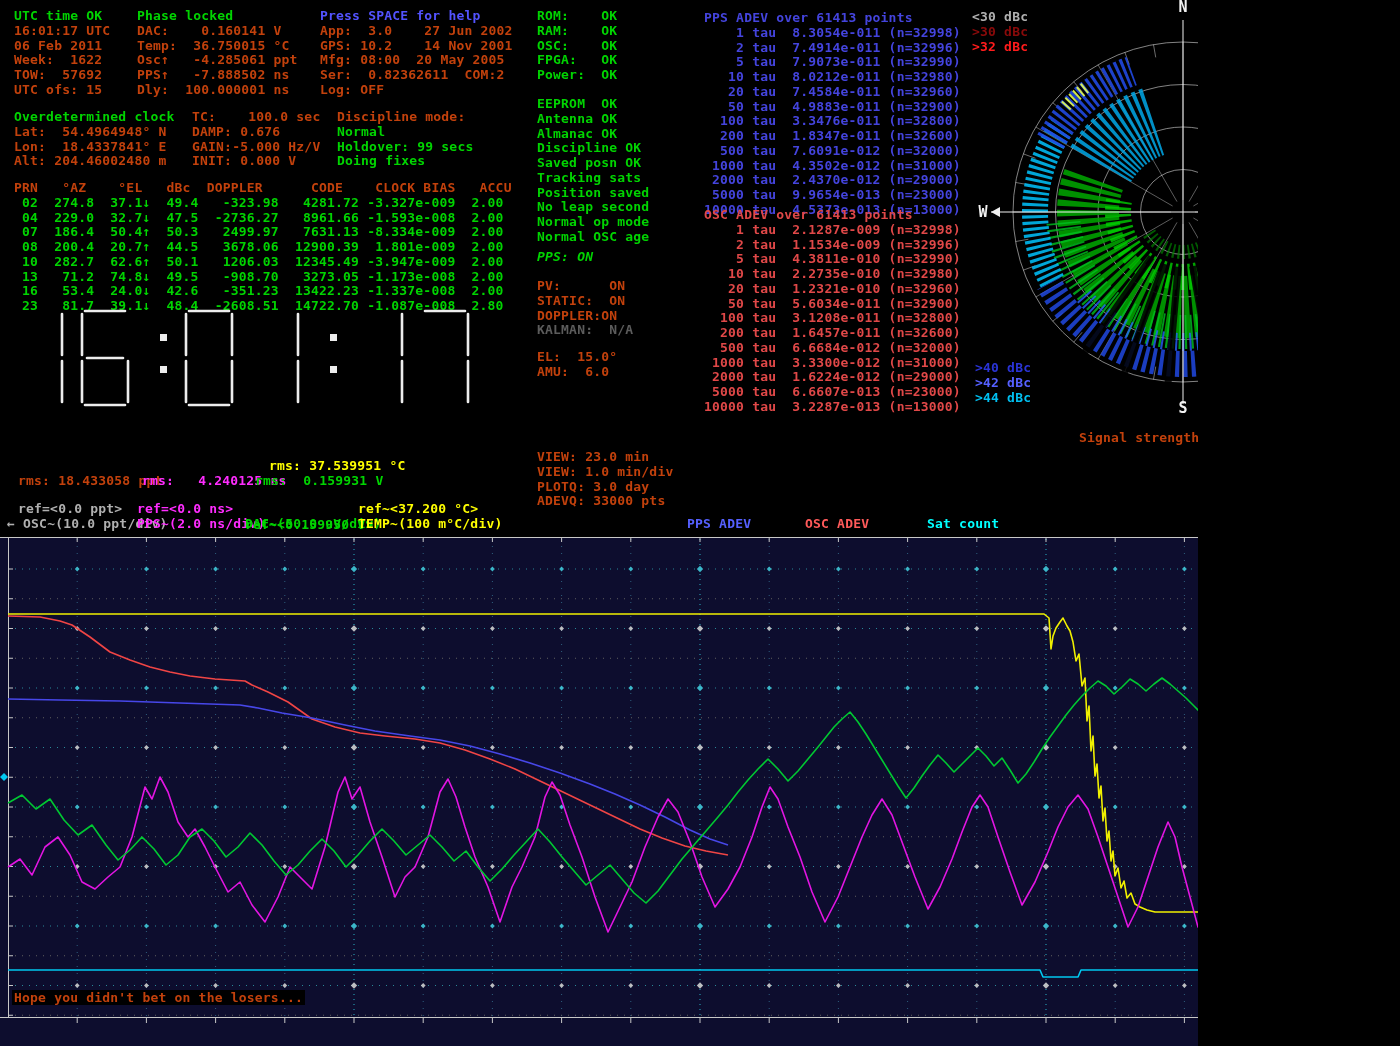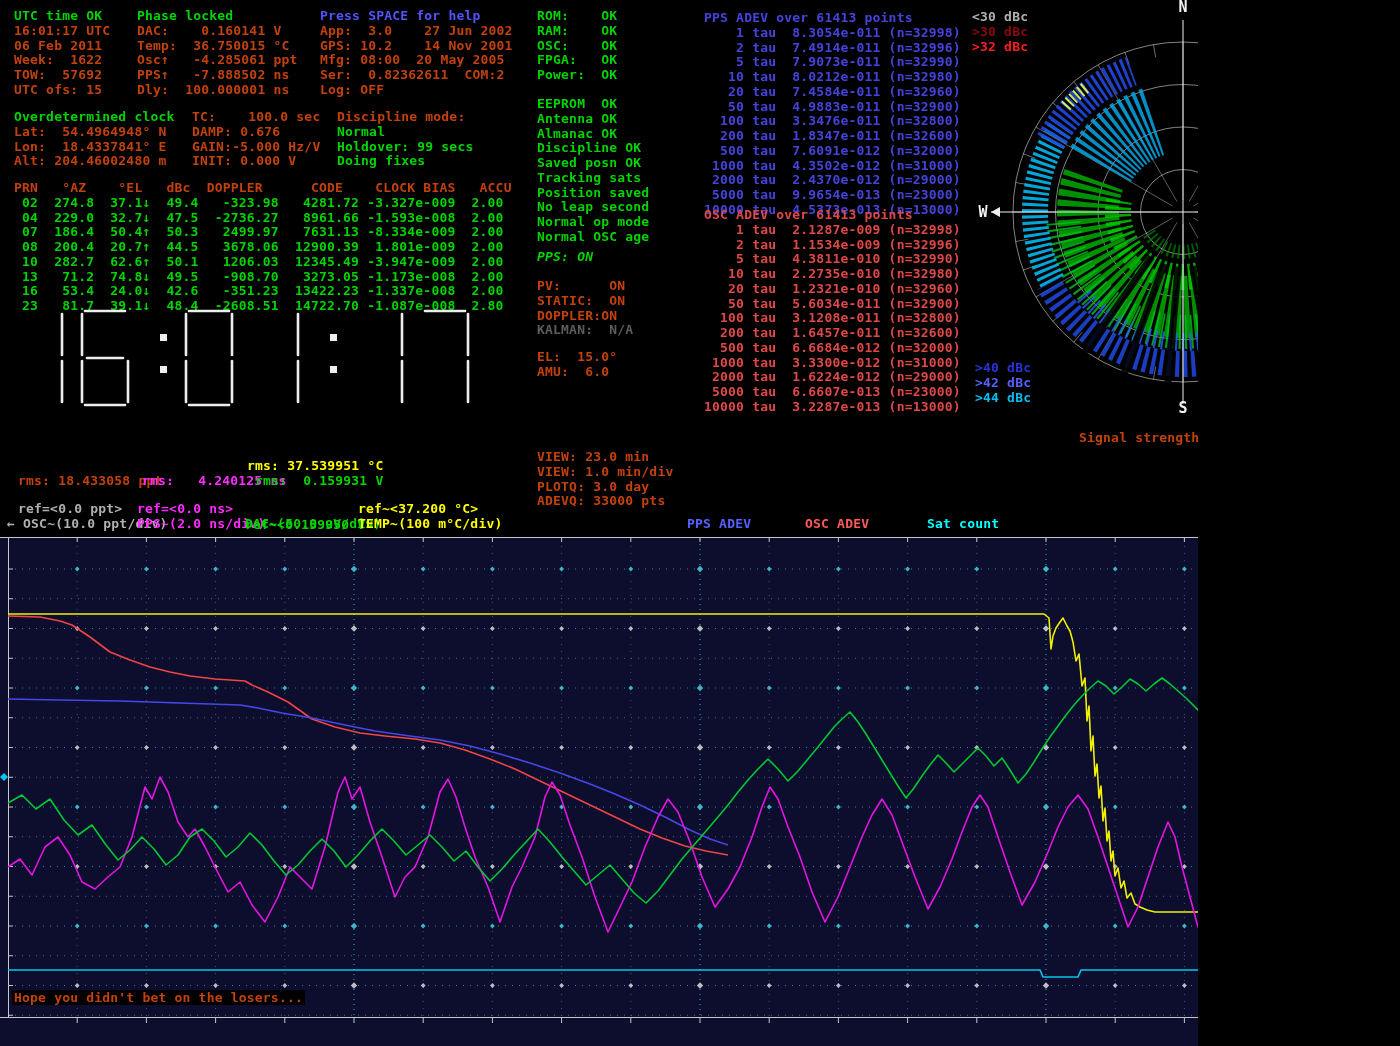--- a/index.html
+++ b/index.html
@@ -32,21 +32,21 @@
       <div class="tb" style="left: 192px; top: 110px;"><div class="c-w">TC:    100.0 sec</div><div class="c-w">DAMP: 0.676</div><div class="c-w">GAIN:-5.000 Hz/V</div><div class="c-w">INIT: 0.000 V</div></div>
       <div class="tb" style="left: 337px; top: 110px;"><div class="c-w">Discipline mode:</div><div class="c-g">Normal</div><div class="c-g">Holdover: 99 secs</div><div class="c-g">Doing fixes</div></div>
       <div class="tb" style="left: 14px; top: 181px;"><div class="c-w">PRN   °AZ    °EL   dBc  DOPPLER      CODE    CLOCK BIAS   ACCU</div><div class="c-g"> 02  274.8  37.1↓  49.4   -323.98   4281.72 -3.327e-009  2.00</div><div class="c-g"> 04  229.0  32.7↓  47.5  -2736.27   8961.66 -1.593e-008  2.00</div><div class="c-g"> 07  186.4  50.4↑  50.3   2499.97   7631.13 -8.334e-009  2.00</div><div class="c-g"> 08  200.4  20.7↑  44.5   3678.06  12900.39  1.801e-009  2.00</div><div class="c-g"> 10  282.7  62.6↑  50.1   1206.03  12345.49 -3.947e-009  2.00</div><div class="c-g"> 13   71.2  74.8↓  49.5   -908.70   3273.05 -1.173e-008  2.00</div><div class="c-g"> 16   53.4  24.0↓  42.6   -351.23  13422.23 -1.337e-008  2.00</div><div class="c-g"> 23   81.7  39.1↓  48.4  -2608.51  14722.70 -1.087e-008  2.80</div></div>
       <div class="tb" style="left: 704px; top: 11px;"><div class="c-ab">PPS ADEV over 61413 points</div><div class="c-ab">    1 tau  8.3054e-011 (n=32998)</div><div class="c-ab">    2 tau  7.4914e-011 (n=32996)</div><div class="c-ab">    5 tau  7.9073e-011 (n=32990)</div><div class="c-ab">   10 tau  8.0212e-011 (n=32980)</div><div class="c-ab">   20 tau  7.4584e-011 (n=32960)</div><div class="c-ab">   50 tau  4.9883e-011 (n=32900)</div><div class="c-ab">  100 tau  3.3476e-011 (n=32800)</div><div class="c-ab">  200 tau  1.8347e-011 (n=32600)</div><div class="c-ab">  500 tau  7.6091e-012 (n=32000)</div><div class="c-ab"> 1000 tau  4.3502e-012 (n=31000)</div><div class="c-ab"> 2000 tau  2.4370e-012 (n=29000)</div><div class="c-ab"> 5000 tau  9.9654e-013 (n=23000)</div><div class="c-ab">10000 tau  4.5373e-013 (n=13000)</div></div>
       <div class="tb" style="left: 704px; top: 208px;"><div class="c-ar">OSC ADEV over 61413 points</div><div class="c-ar">    1 tau  2.1287e-009 (n=32998)</div><div class="c-ar">    2 tau  1.1534e-009 (n=32996)</div><div class="c-ar">    5 tau  4.3811e-010 (n=32990)</div><div class="c-ar">   10 tau  2.2735e-010 (n=32980)</div><div class="c-ar">   20 tau  1.2321e-010 (n=32960)</div><div class="c-ar">   50 tau  5.6034e-011 (n=32900)</div><div class="c-ar">  100 tau  3.1208e-011 (n=32800)</div><div class="c-ar">  200 tau  1.6457e-011 (n=32600)</div><div class="c-ar">  500 tau  6.6684e-012 (n=32000)</div><div class="c-ar"> 1000 tau  3.3300e-012 (n=31000)</div><div class="c-ar"> 2000 tau  1.6224e-012 (n=29000)</div><div class="c-ar"> 5000 tau  6.6607e-013 (n=23000)</div><div class="c-ar">10000 tau  3.2287e-013 (n=13000)</div></div>
       <div class="tb" style="left: 972px; top: 10px;"><div class="c-gy">&lt;30 dBc</div><div class="c-dr">&gt;30 dBc</div><div class="c-br">&gt;32 dBc</div></div>
       <div class="tb" style="left: 1333px; top: 10px;"><div class="c-sr">&gt;34 dBc</div><div class="c-ol">&gt;36 dBc</div><div class="c-y">&gt;38 dBc</div></div>
       <div class="tb" style="left: 975px; top: 361px;"><div class="c-db">&gt;40 dBc</div><div class="c-lb">&gt;42 dBc</div><div class="c-cb">&gt;44 dBc</div></div>
       <div class="tb" style="left: 1333px; top: 361px; text-decoration: underline;"><div class="c-dg">&gt;46 dBc</div><div class="c-bg">&gt;48 dBc</div><div class="c-gy2">&gt;50 dBc</div></div>
       <div class="tb" style="left: 537px; top: 417px; margin-top: 33px;"><div class="c-w">VIEW: 23.0 min</div><div class="c-w">VIEW: 1.0 min/div</div><div class="c-w">PLOTQ: 3.0 day</div><div class="c-w">ADEVQ: 33000 pts</div></div>
-      <div class="tb" style="left: 247px; top: 459px;"><div class="c-y">rms: 37.539951 °C</div></div>
+      <div class="tb" style="left: 269px; top: 459px;"><div class="c-y">rms: 37.539951 °C</div></div>
       <div class="tb" style="left: 18px; top: 474px;"><div class="c-w">rms: 18.433058 ppt</div></div>
       <div class="tb" style="left: 142px; top: 474px;"><div class="c-m">rms:   4.240125 ns</div></div>
       <div class="tb" style="left: 255px; top: 474px;"><div class="c-g">rms:  0.159931 V</div></div>
       <div class="tb" style="left: 18px; top: 502px;"><div class="c-gy">ref=&lt;0.0 ppt&gt;</div></div>
       <div class="tb" style="left: 137px; top: 502px;"><div class="c-m">ref=&lt;0.0 ns&gt;</div></div>
       <div class="tb" style="left: 245px; top: 502px; margin-top: 16px;"><div class="c-g">ref~&lt;0.159950 V&gt;</div></div>
       <div class="tb" style="left: 358px; top: 502px;"><div class="c-y">ref~&lt;37.200 °C&gt;</div></div>
       <div class="tb" style="left: 7px; top: 517px;"><div class="c-gy">← OSC~(10.0 ppt/div)</div></div>
       <div class="tb" style="left: 137px; top: 517px;"><div class="c-m">PPS~(2.0 ns/div)</div></div>
       <div class="tb" style="left: 245px; top: 517px;"><div class="c-g">DAC~(50.0 uV/div)</div></div>

